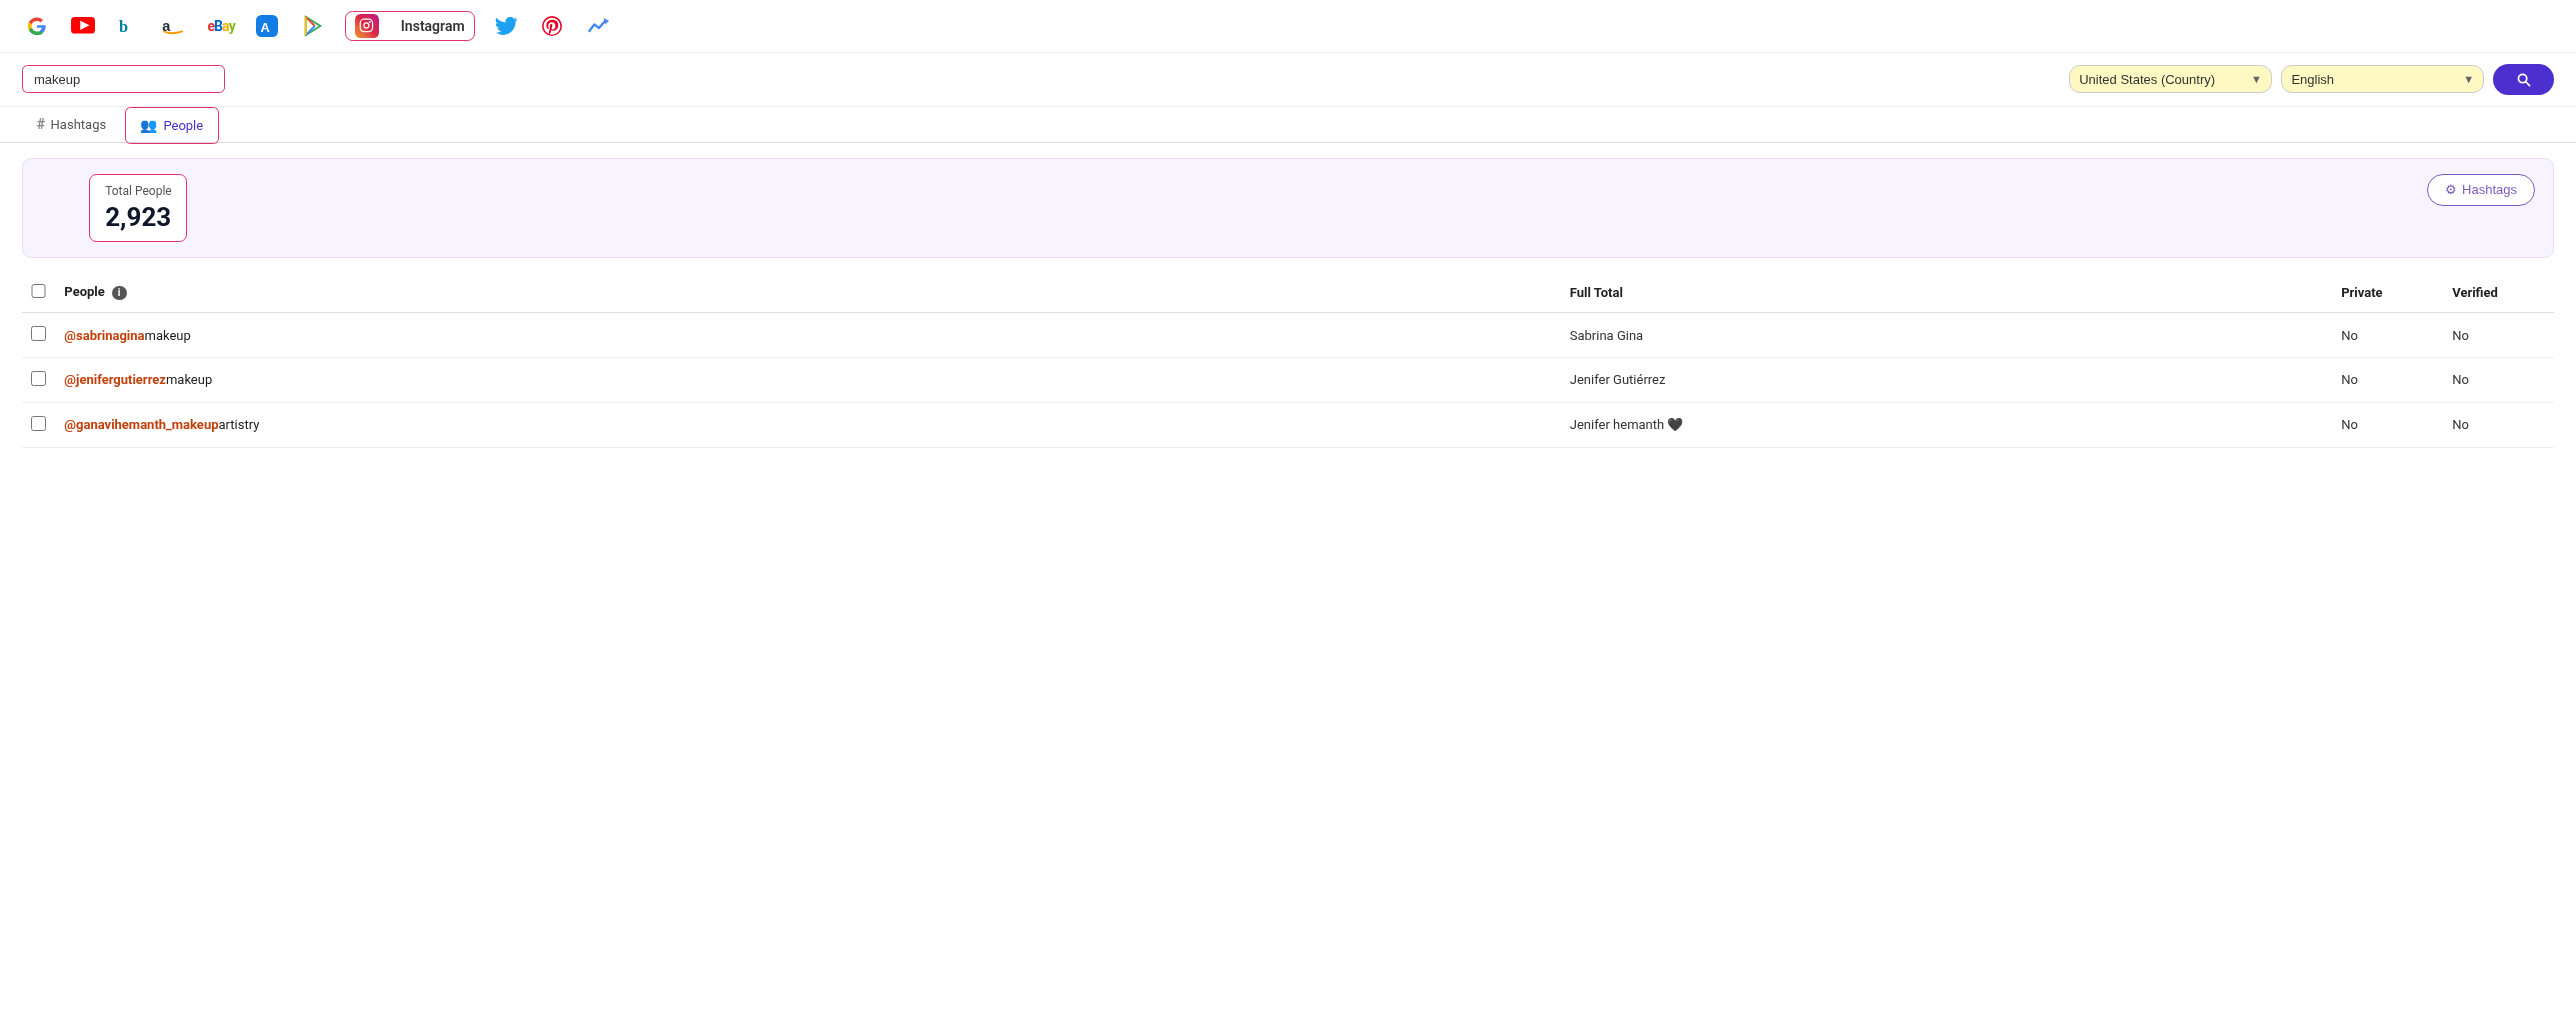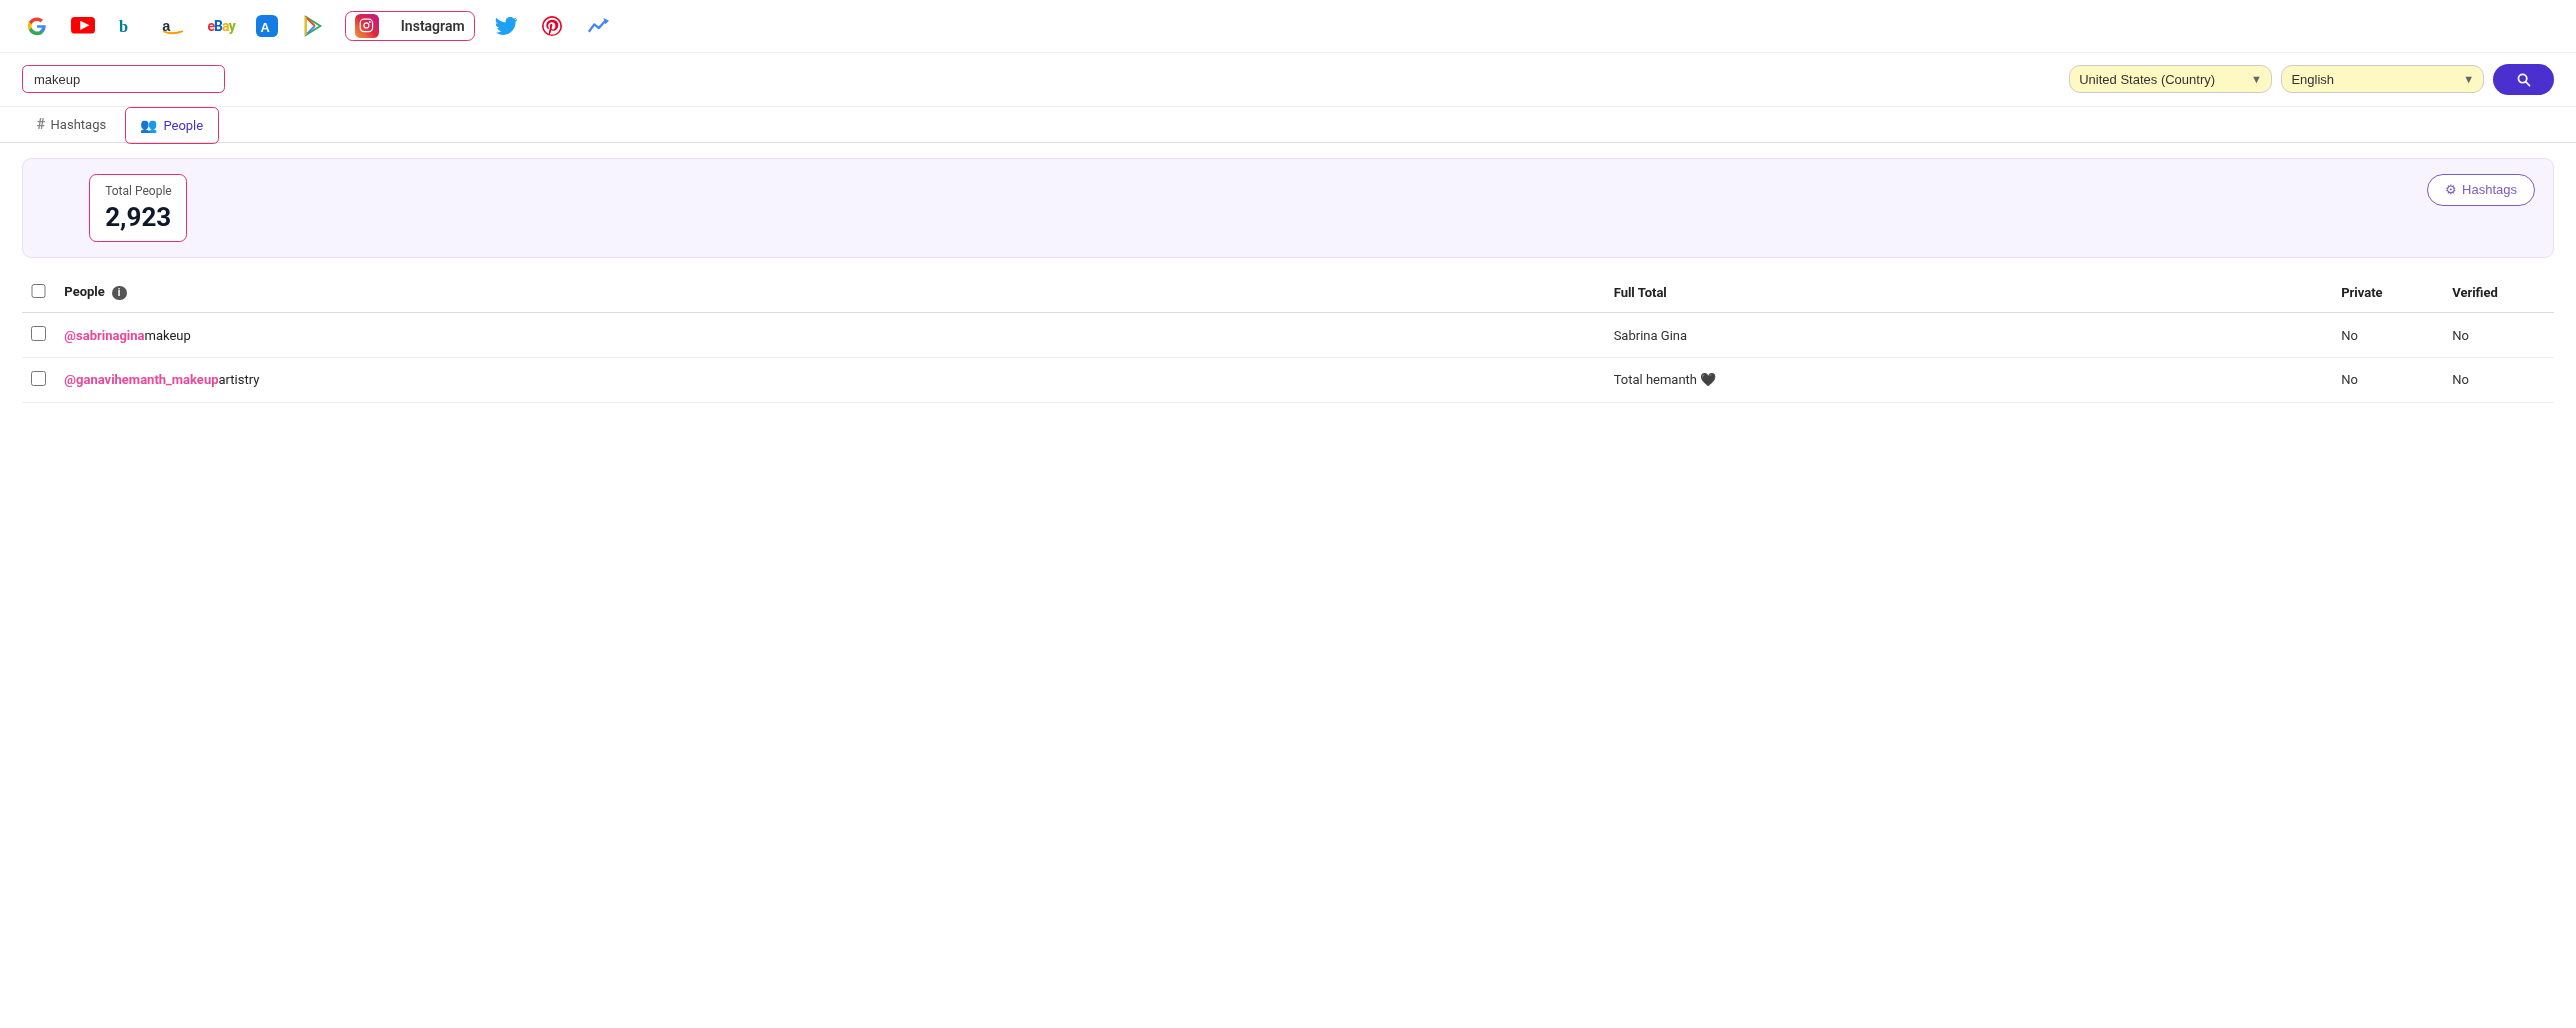--- a/index.html
+++ b/index.html
@@ -211,21 +211,21 @@
     .checkbox-cell input[type="checkbox"] {
       width: 14.8px;
       height: 14.8px;
       cursor: pointer;
     }
     .username-cell {
       min-width: 258px;
     }
     .username-bold {
       font-weight: 700;
-      color: #ec4899;
+      color: #c2410c;
     }
     .username-normal {
       font-weight: 400;
       color: #222;
     }
     .info-icon {
       display: inline-flex;
       align-items: center;
       justify-content: center;
       width: 14.8px;
@@ -419,22 +419,33 @@
       </td>
       <td>Sabrina Gina</td>
       <td>No</td>
       <td>No</td>
     </tr>
         <tr>
       <td class="checkbox-cell">
         <input type="checkbox" style="">
       </td>
       <td class="username-cell">
+        <span class="username-bold">@jenifergutierrez</span><span class="username-normal">makeup</span>
+      </td>
+      <td>Jenifer Gutiérrez</td>
+      <td>No</td>
+      <td>No</td>
+    </tr>
+        <tr>
+      <td class="checkbox-cell">
+        <input type="checkbox" style="">
+      </td>
+      <td class="username-cell">
         <span class="username-bold">@ganavihemanth_makeup</span><span class="username-normal">artistry</span>
       </td>
-      <td>Total hemanth 🖤</td>
+      <td>Jenifer hemanth 🖤</td>
       <td>No</td>
       <td>No</td>
     </tr>
       </tbody>
   </table>
 </div>
 
 
 </body></html>

